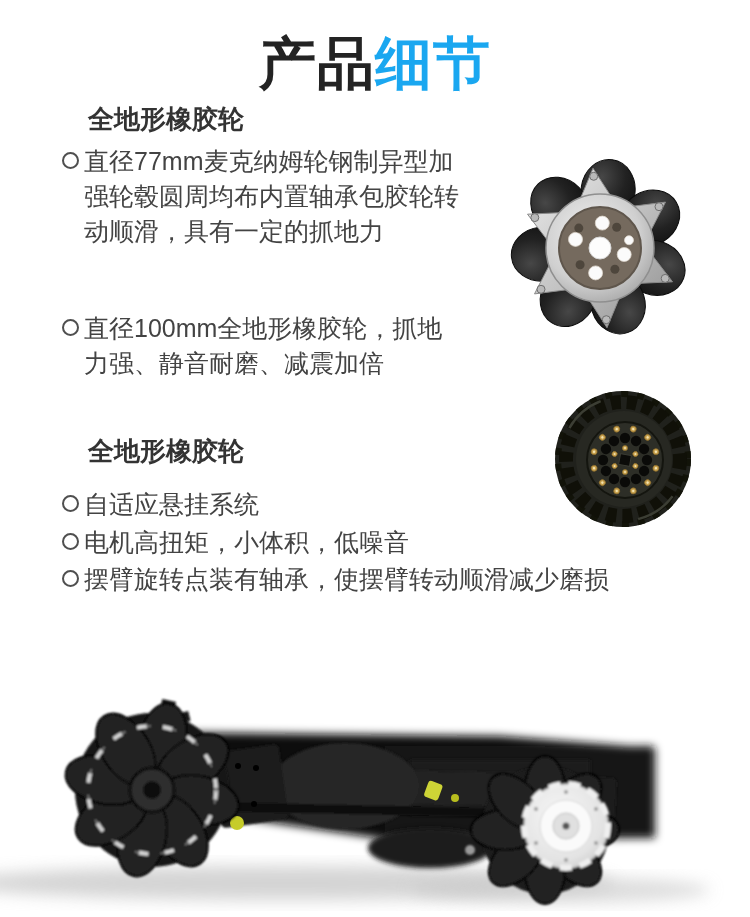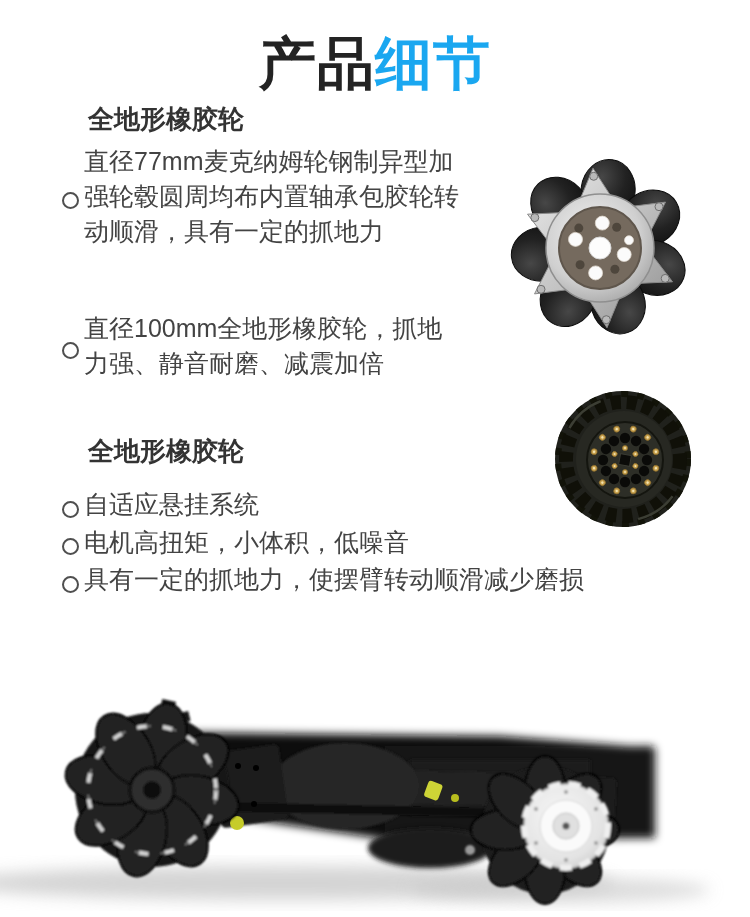--- a/index.html
+++ b/index.html
@@ -17,21 +17,21 @@
   .title .accent{color:#1aa7f0;}
   .sec-heading{
     position:absolute;left:88px;font-size:26px;font-weight:bold;color:#333333;
     white-space:nowrap;
   }
   .h1{top:102px}.h2{top:282px}.h3{top:434px}
   .bullets{position:absolute;left:62px;font-size:25px;color:#434343;}
   .b1{top:144px;width:404px;line-height:35px;}
   .b2{top:311px;width:386px;line-height:35px;}
   .b3{top:486px;width:568px;line-height:37.5px;}
-  .bullet{display:flex;align-items:center;}
+  .bullet{display:flex;align-items:flex-start;}
   .dot{
     flex:0 0 auto;width:17px;height:17px;border:2px solid #4f4f4f;
     border-radius:50%;margin:8px 5px 0 0;box-sizing:border-box;background:transparent;
   }
   .b3 .dot{margin-top:9px;}
   .btext{display:block;}
   .photo{position:absolute;}
   .photo-mecanum{top:158px;left:503px;width:200px;height:180px;}
   .photo-rubber{top:385px;left:545px;width:195px;height:150px;}
   .photo-chassis{top:690px;left:0;width:750px;height:227px;}
@@ -65,21 +65,21 @@
     <div class="bullet">
       <span class="dot"></span>
       <span class="btext">自适应悬挂系统</span>
     </div>
     <div class="bullet">
       <span class="dot"></span>
       <span class="btext">电机高扭矩，小体积，低噪音</span>
     </div>
     <div class="bullet">
       <span class="dot"></span>
-      <span class="btext">具有一定的抓地力，使摆臂转动顺滑减少磨损</span>
+      <span class="btext">摆臂旋转点装有轴承，使摆臂转动顺滑减少磨损</span>
     </div>
   </div>
 
   <svg class="photo photo-mecanum" viewBox="0 0 200 180" aria-hidden="true">
     <defs>
       <radialGradient id="rollerG" cx="35%" cy="30%" r="80%">
         <stop offset="0%" stop-color="#474747"></stop>
           <stop offset="55%" stop-color="#222222"></stop>
           <stop offset="100%" stop-color="#111111"></stop>
       </radialGradient>

